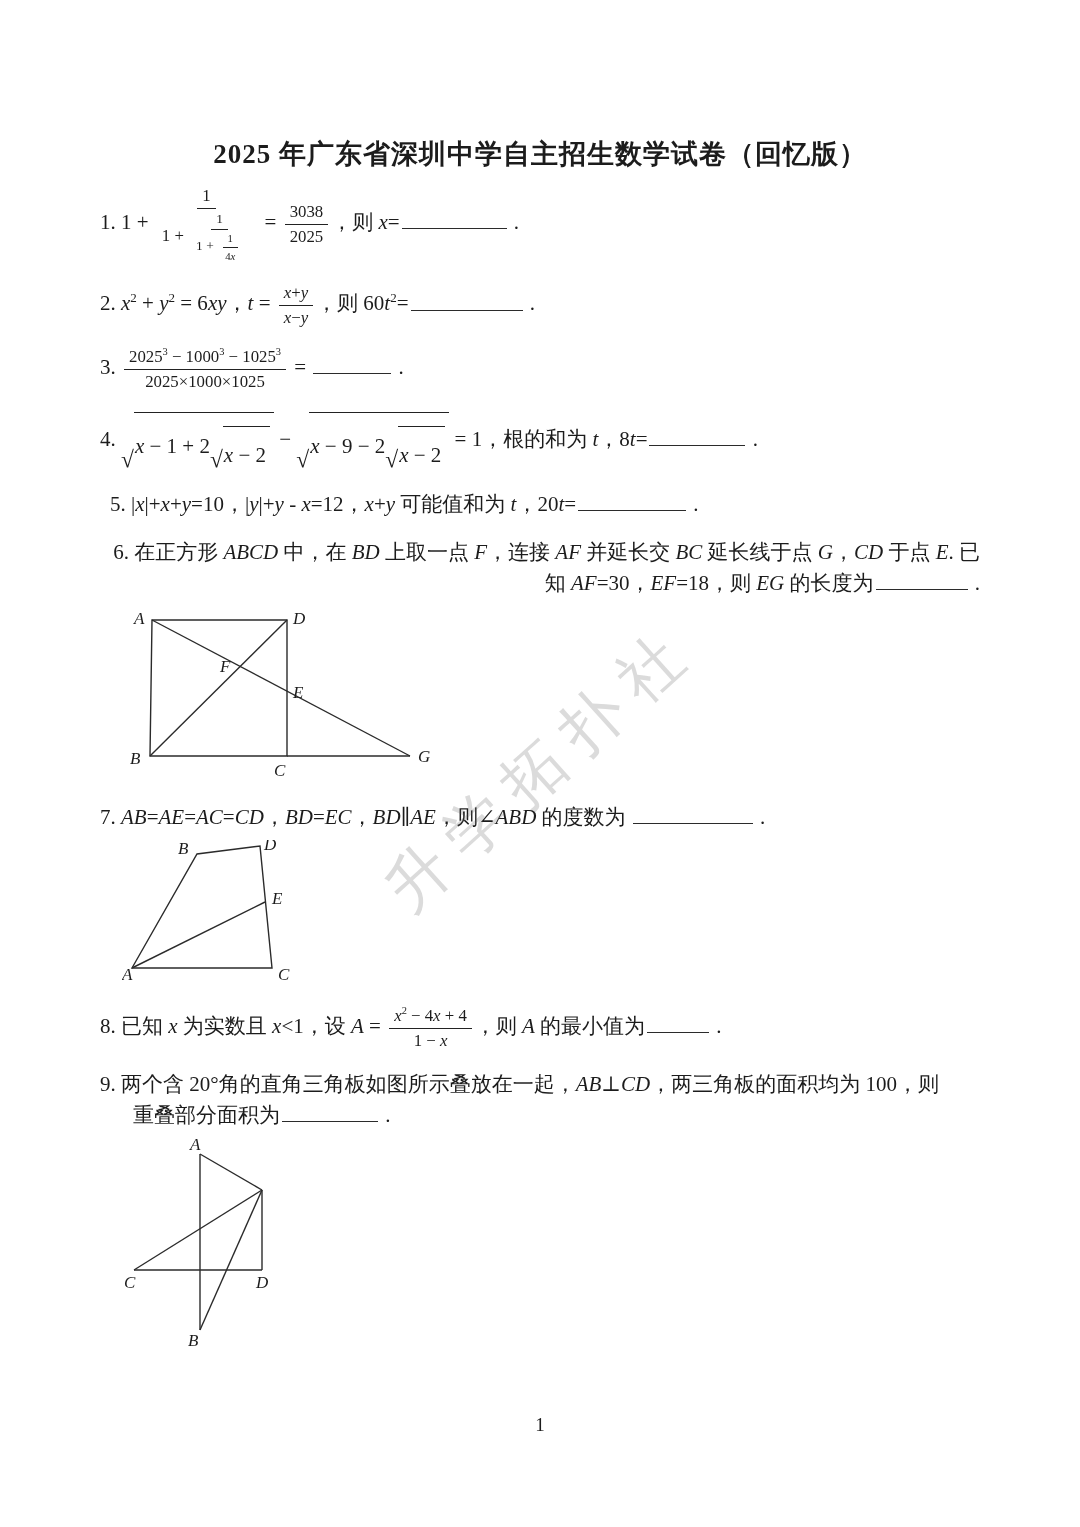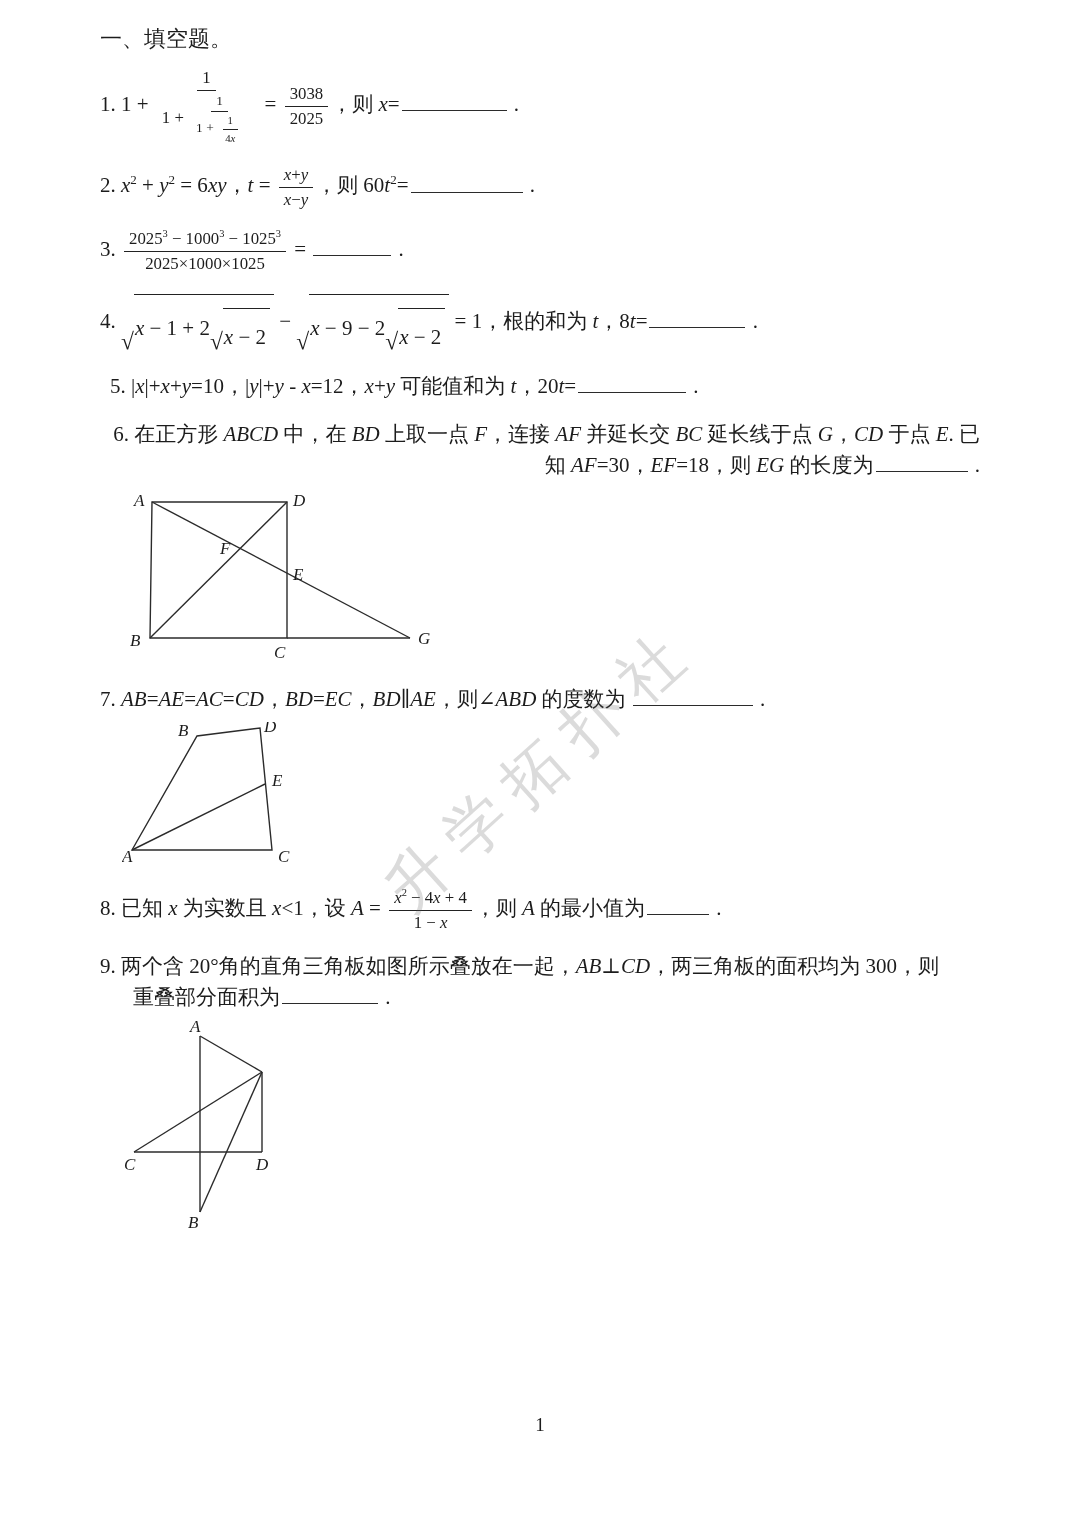--- a/index.html
+++ b/index.html
@@ -59,22 +59,22 @@
 </style>
 </head>
 <body>
 
 <div class="page">
 
   <div class="watermark">升学拓扑社</div>
 
   <div class="content">
 
+    <h1 class="title">2025 年广东省深圳中学自主招生数学试卷（回忆版）</h1>
 
-    <div class="section">一、填空题。</div>
 
     <div class="problem" id="p1"><span class="tk-txt">1. </span><span class="tk-txt">1 + </span><span class="tk-frac">
           <span class="tk-num"><span class="tk-txt">1</span></span>
           <span class="tk-den"><span class="tk-txt">1 + </span><span class="tk-frac">
               <span class="tk-num"><span class="tk-txt">1</span></span>
               <span class="tk-den"><span class="tk-txt">1 + </span><span class="tk-frac">
                   <span class="tk-num"><span class="tk-txt">1</span></span>
                   <span class="tk-den"><span class="tk-txt">4</span><span class="tk-var">x</span></span>
                 </span></span>
             </span></span>
@@ -133,21 +133,21 @@
         <text x="150" y="64">E</text>
         <text x="0" y="140">A</text>
         <text x="156" y="140">C</text>
       </svg>
     </div>
 
     <div class="problem" id="p8"><span class="tk-txt">8. 已知 </span><span class="tk-var">x</span><span class="tk-txt"> 为实数且 </span><span class="tk-var">x</span><span class="tk-txt">&lt;1，设 </span><span class="tk-var">A</span><span class="tk-txt"> = </span><span class="tk-frac">
           <span class="tk-num"><span class="tk-var">x</span><sup class="tk-sup">2</sup><span class="tk-txt"> − 4</span><span class="tk-var">x</span><span class="tk-txt"> + 4</span></span>
           <span class="tk-den"><span class="tk-txt">1 − </span><span class="tk-var">x</span></span>
         </span><span class="tk-txt">，则 </span><span class="tk-var">A</span><span class="tk-txt"> 的最小值为</span><span class="tk-blank" style="width: 62px;"></span><span class="tk-txt"> .</span></div>
-    <div class="problem" id="p9"><span class="tk-txt">9. 两个含 20°角的直角三角板如图所示叠放在一起，</span><span class="tk-var">AB</span><span class="tk-txt">⊥</span><span class="tk-var">CD</span><span class="tk-txt">，两三角板的面积均为 300，则</span><br><span class="tk-sp" style="width: 33px;"></span><span class="tk-txt">重叠部分面积为</span><span class="tk-blank" style="width: 96px;"></span><span class="tk-txt"> .</span></div>
+    <div class="problem" id="p9"><span class="tk-txt">9. 两个含 20°角的直角三角板如图所示叠放在一起，</span><span class="tk-var">AB</span><span class="tk-txt">⊥</span><span class="tk-var">CD</span><span class="tk-txt">，两三角板的面积均为 100，则</span><br><span class="tk-sp" style="width: 33px;"></span><span class="tk-txt">重叠部分面积为</span><span class="tk-blank" style="width: 96px;"></span><span class="tk-txt"> .</span></div>
 
     <div class="figure">
       <svg width="190" height="212" viewBox="0 0 190 212">
         <line x1="78" y1="16" x2="78" y2="192"></line>
         <line x1="12" y1="132" x2="140" y2="132"></line>
         <line x1="78" y1="16" x2="140" y2="52"></line>
         <line x1="140" y1="52" x2="12" y2="132"></line>
         <line x1="140" y1="52" x2="140" y2="132"></line>
         <line x1="140" y1="52" x2="78" y2="192"></line>
         <text x="68" y="12">A</text>

